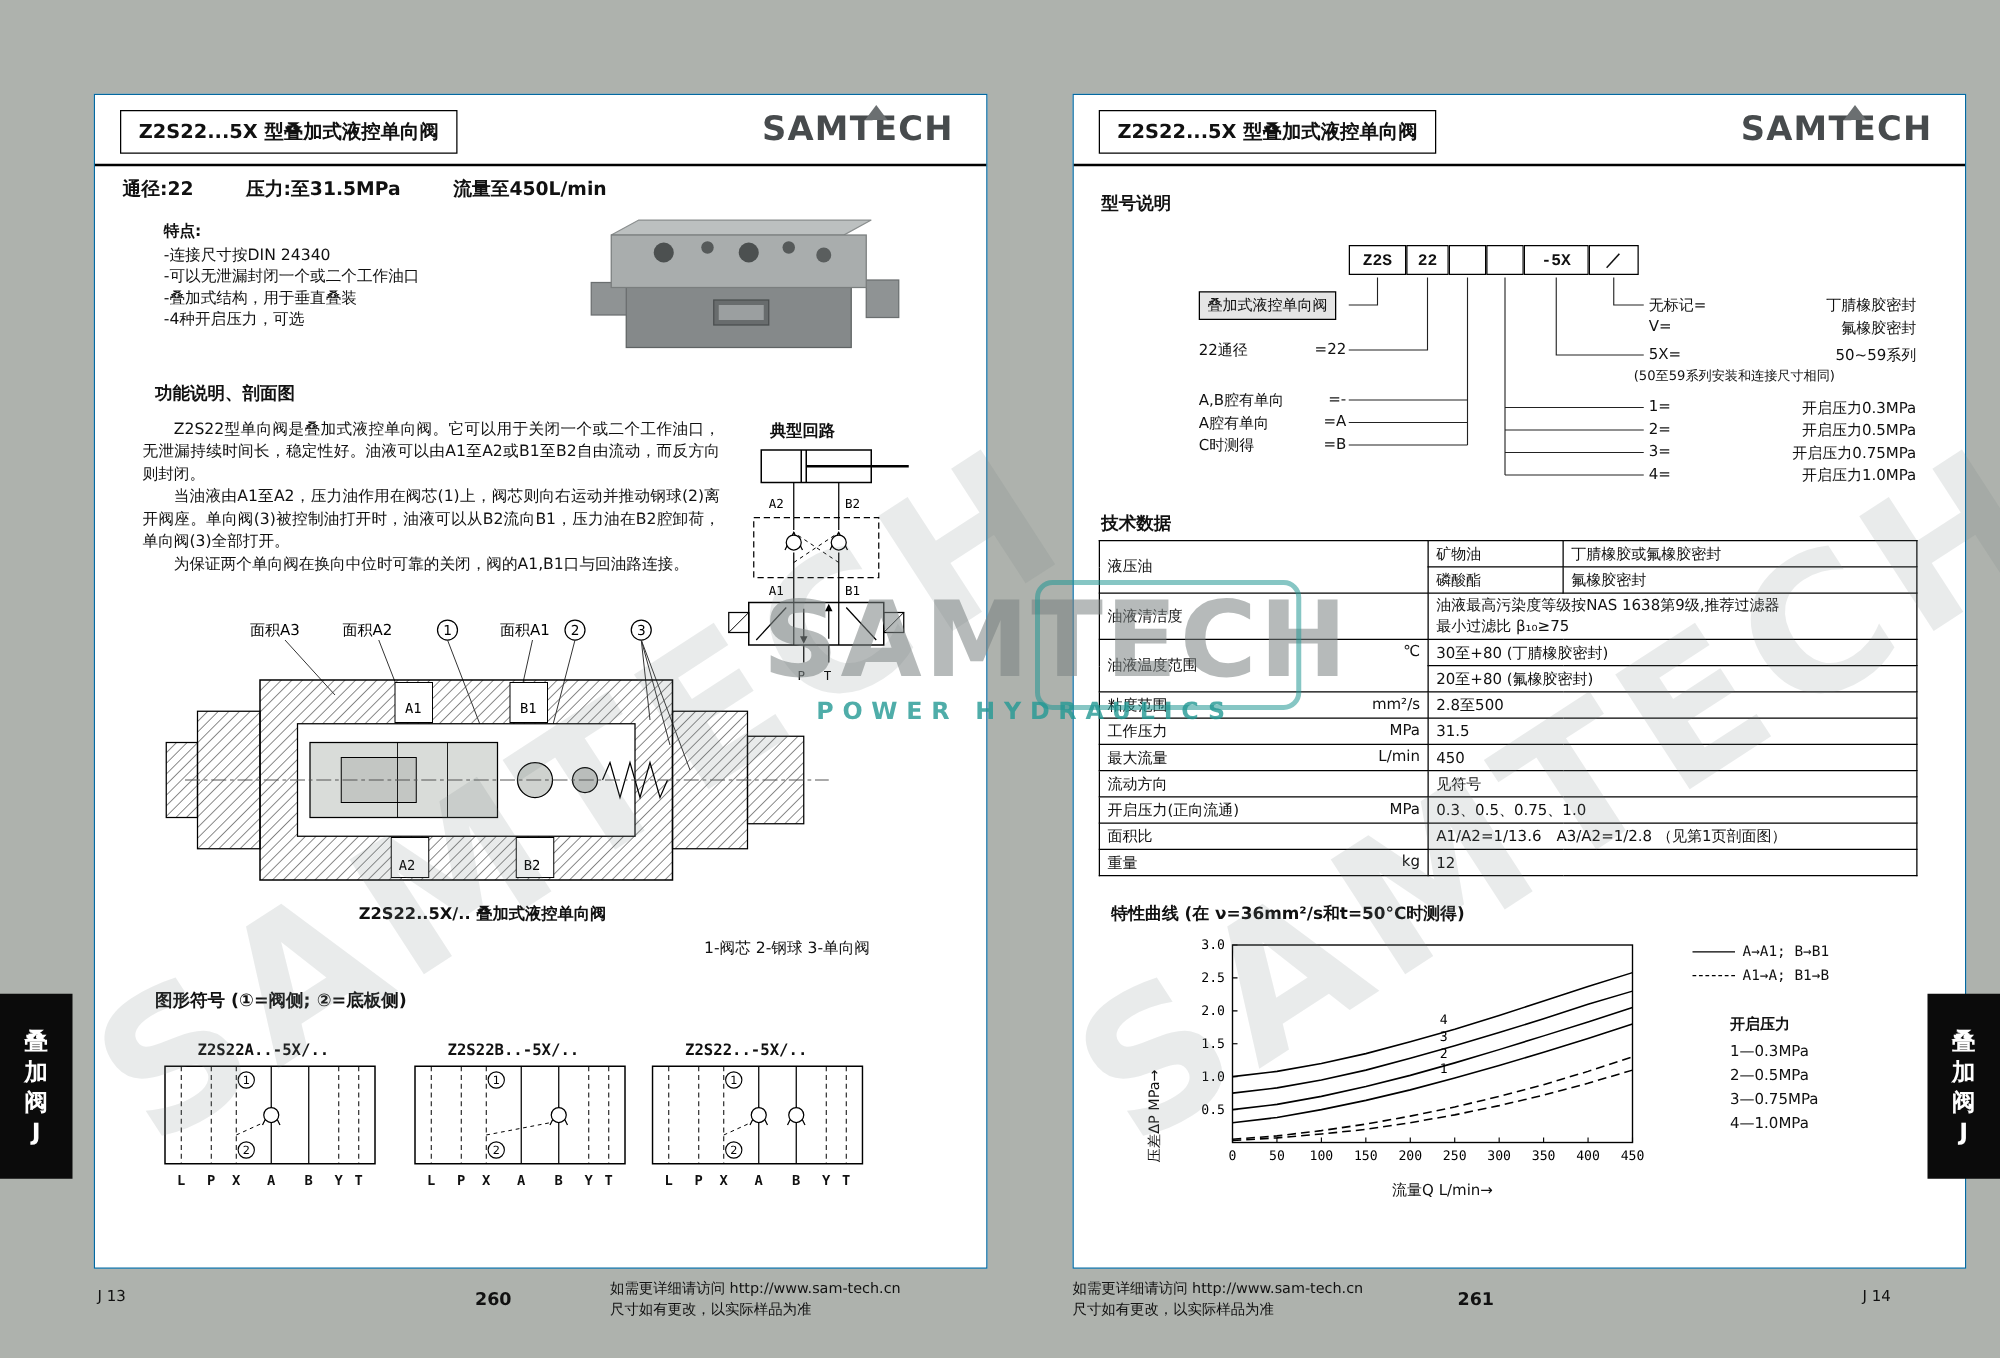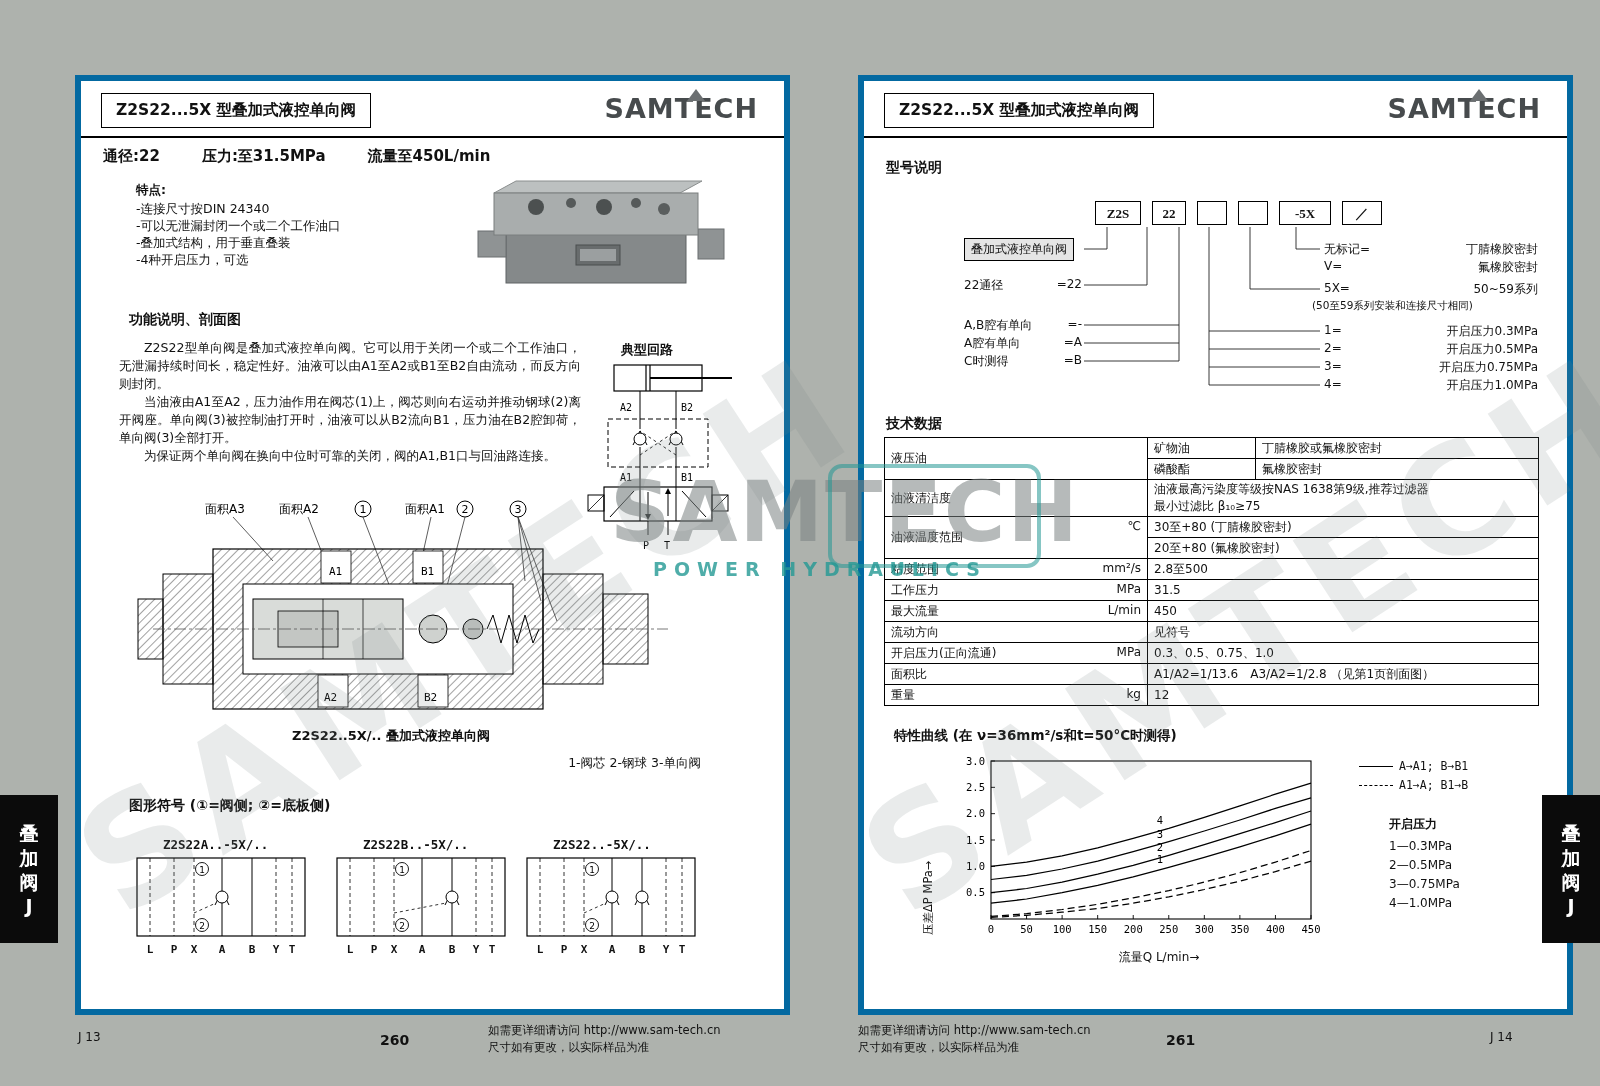--- a/index.html
+++ b/index.html
@@ -1,17 +1,17 @@
 <!DOCTYPE html>
 <html><head>
 <meta charset="utf-8">
 <style>
   html,body{margin:0;padding:0;background:#aeb2ad;font-family:"DejaVu Sans",sans-serif;color:#111;}
   .canvas{position:relative;width:1600px;height:1086px;background:#aeb2ad;overflow:hidden;}
-  .page{position:absolute;top:75px;width:715px;height:940px;background:#fff;border:6px solid #0369a1;box-sizing:border-box;}
+  .page{position:absolute;top:75px;width:715px;height:940px;background:#fff;border:1px solid #0369a1;box-sizing:border-box;}
   .page-left{left:75px;}
   .page-right{left:858px;}
   
   .title-box{position:absolute;left:20px;top:12px;border:1.5px solid #000;padding:6px 14px;font-size:15.5px;font-weight:bold;background:#fff;}
   .logo{position:absolute;right:26px;top:12px;font-weight:bold;font-size:27px;color:#474b4d;letter-spacing:1px;}
   .logo .logo-tri{position:absolute;left:54%;top:-4px;width:0;height:0;border-left:9px solid transparent;border-right:9px solid transparent;border-bottom:12px solid #6b6f71;}
   .hdr-rule{position:absolute;left:0;top:55px;width:100%;height:2px;background:#000;}
   .sec-heading{position:absolute;font-weight:bold;font-size:14px;}
   
   .specs-line{position:absolute;left:22px;top:66px;display:flex;gap:42px;font-weight:bold;font-size:15px;}
@@ -21,21 +21,21 @@
   .paras p{margin:0;text-indent:2em;}
   .circuit-title{position:absolute;left:540px;top:260px;font-weight:bold;font-size:13px;}
   .caption1{position:absolute;left:0;top:646px;width:620px;text-align:center;font-size:13px;font-weight:bold;}
   .caption2{position:absolute;left:0;top:674px;width:620px;text-align:right;font-size:12.5px;}
   .sym-title{position:absolute;top:756px;font-family:"DejaVu Sans Mono",monospace;font-weight:bold;font-size:12.5px;}
   .ports-row{position:absolute;top:862px;width:170px;height:16px;font-family:"DejaVu Sans Mono",monospace;font-weight:bold;font-size:11px;}
   .ports-row span{position:absolute;width:12px;text-align:center;}
   
   .model-wrap{position:absolute;left:100px;top:112px;width:570px;height:210px;}
   .code-row{position:absolute;left:120px;top:8px;display:flex;}
-  .code-cell{border:1px solid #000;height:24px;line-height:24px;text-align:center;font-family:Liberation Serif, serif;font-weight:bold;font-size:13px;background:#fff;box-sizing:border-box;margin-left:11px;}
+  .code-cell{border:1px solid #000;height:24px;line-height:24px;text-align:center;font-family:Liberation Mono, monospace;font-weight:bold;font-size:13px;background:#fff;box-sizing:border-box;}
   .cw46{width:46px;} .cw34{width:34px;} .cw30{width:30px;} .cw52{width:52px;} .cw40{width:40px;}
   .cr{position:absolute;display:flex;justify-content:space-between;font-size:12px;background:#fff;}
   .lc{width:118px;left:0;}
   .rc{width:214px;left:360px;}
   .lc-box{position:absolute;left:0;top:45px;border:1px solid #000;padding:2px 6px;font-size:12px;background:#e5e5e5;}
   .rc-note{position:absolute;left:348px;top:106px;font-size:10.5px;background:#fff;}
   .tech{border-collapse:collapse;position:absolute;left:20px;top:356px;width:655px;font-size:12px;padding-left:24px;}
   .tech td{border:1px solid #000;padding:1px 6px;height:18px;vertical-align:middle;}
   .tech .lbl{width:250px;position:relative;}
   .tech .unit{position:absolute;right:6px;top:2px;}

